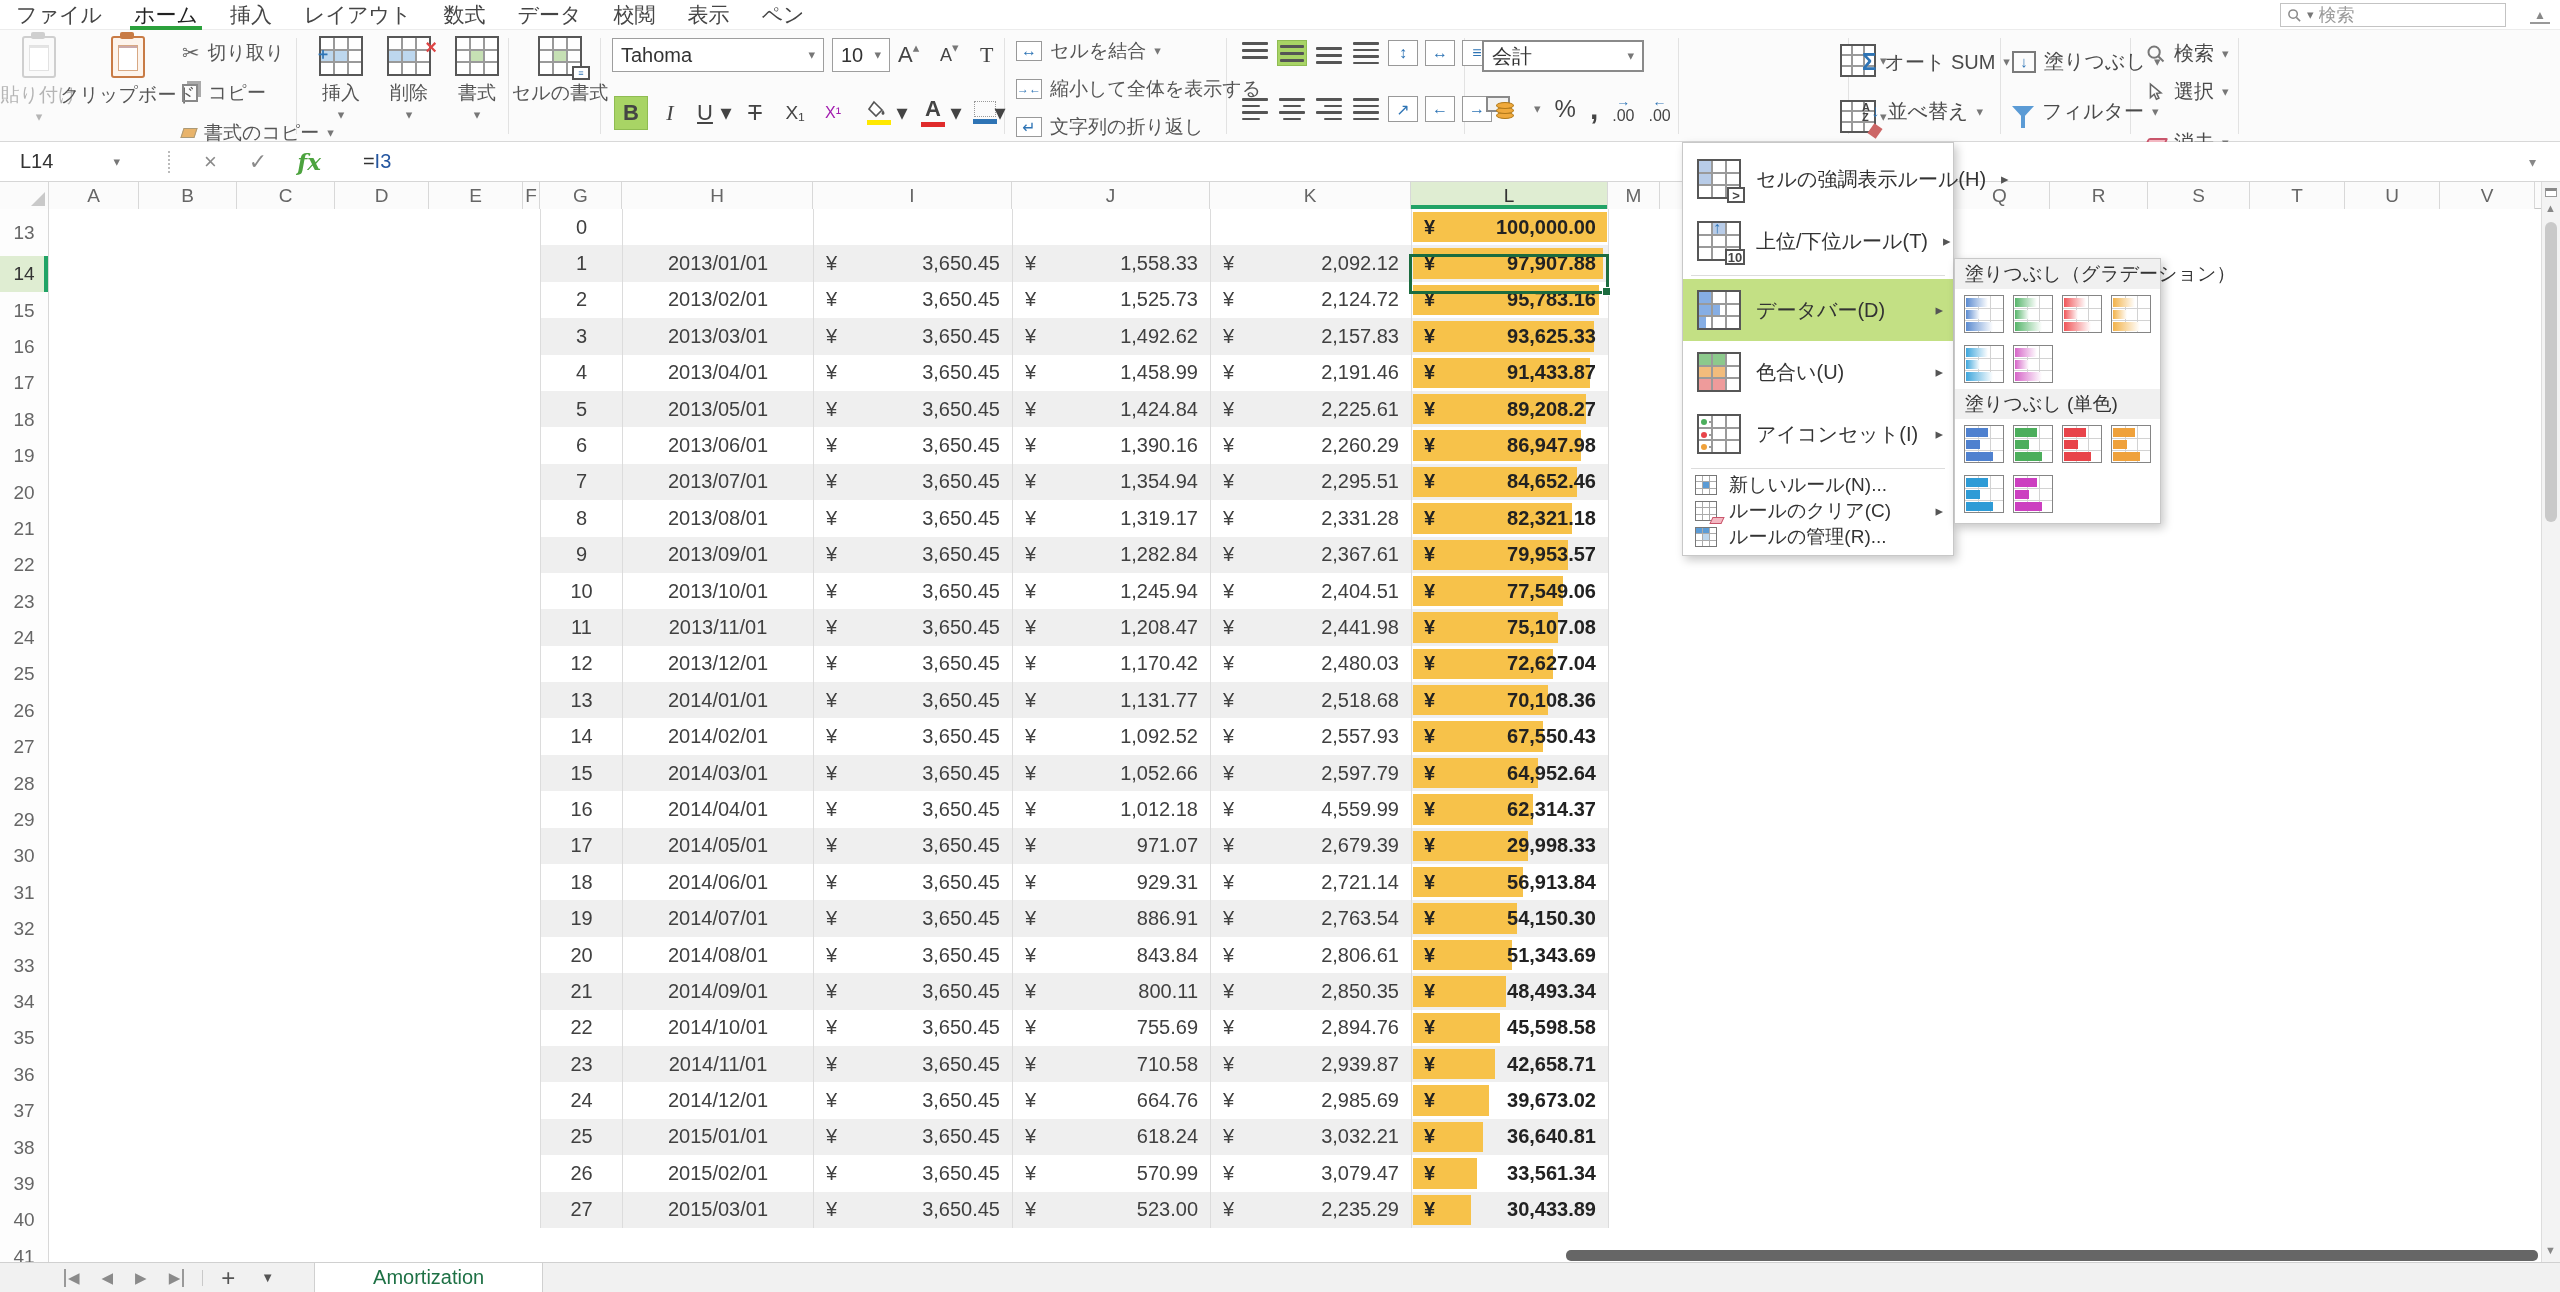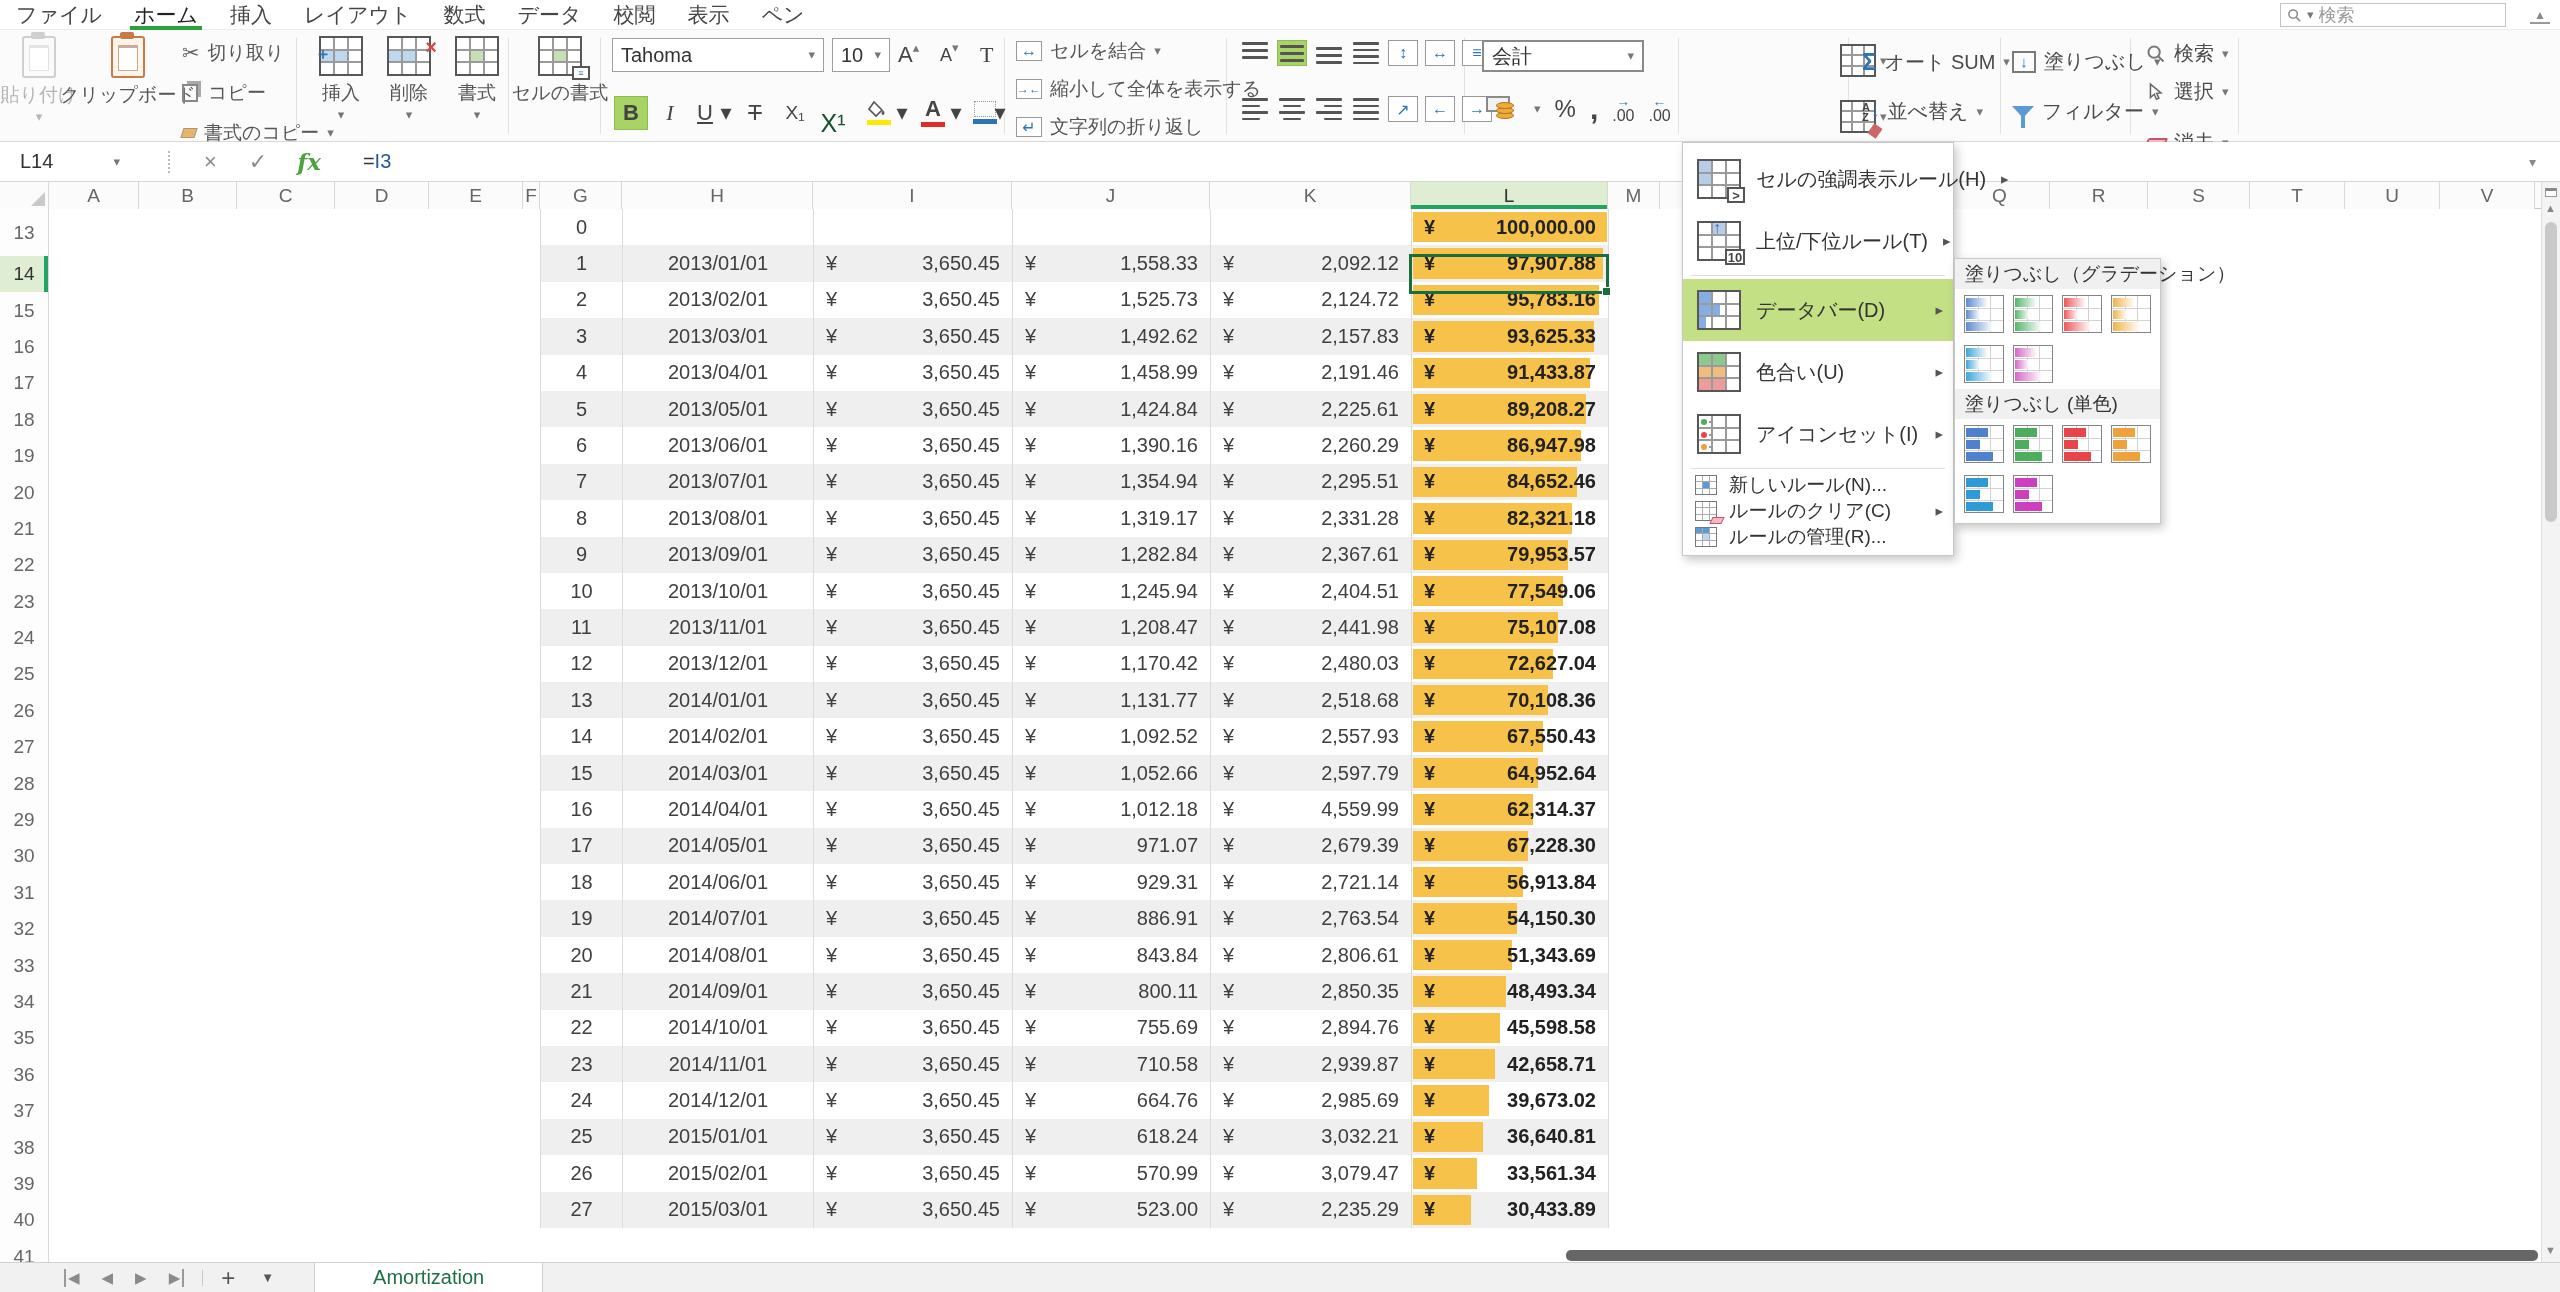--- a/index.html
+++ b/index.html
@@ -289,21 +289,21 @@
         <span class="caret" style="margin-top:-14px">▾</span>
       </div>
     <div class="fbtn" style="left:980px;top:8px;font-family:'Liberation Serif',serif">T</div>
 
     <div class="fbtn selgreen" style="left:614px;top:66px;width:34px;font-weight:bold">B</div>
     <div class="fbtn" style="left:656px;top:66px;width:28px;font-style:italic;font-family:'Liberation Serif',serif">I</div>
     <div class="fbtn" style="left:690px;top:66px;width:30px;text-decoration:underline">U</div>
     <div class="fbtn caret" style="left:720px;top:66px;width:12px">▾</div>
     <div class="fbtn" style="left:740px;top:66px;width:30px;text-decoration:line-through">T</div>
     <div class="fbtn" style="left:778px;top:66px;width:34px;font-size:19px">X₁</div>
-    <div class="fbtn" style="left:816px;top:76px;width:34px;font-size:25px;color:#14532d">X¹</div>
+    <div class="fbtn" style="left:816px;top:66px;width:34px;font-size:16px;color:#a21caf">X¹</div>
     <div class="fbtn fmt" style="left:862px;top:64px">
       <svg width="22" height="18" viewBox="0 0 22 18">
           <path d="M6 2 L14 10 L8 16 L1 9 Z" fill="#fff" stroke="#555" stroke-width="1.6"></path>
           <path d="M15 10 q3 4 0 5 q-3 -1 0 -5" fill="#555"></path>
         </svg>
       <span class="bar3" style="background:#FFE800"></span>
     </div>
     <div class="fbtn caret" style="left:896px;top:66px;width:12px">▾</div>
     <div class="fbtn fmt" style="left:916px;top:64px">
       <span class="g">A</span>
@@ -921,21 +921,21 @@
             <span class="yen">¥</span>
             <span>971.07</span>
           </div>
           <div class="tc money" style="width: 201px;">
             <span class="yen">¥</span>
             <span>2,679.39</span>
           </div>
           <div class="tc bal" style="width: 197px;">
             <div class="dbar" style="width: calc(59.6% - 2px);"></div>
             <span class="yen">¥</span>
-            <span style="margin-left: auto;">67,228.30</span>
+            <span style="margin-left: auto;">29,998.33</span>
           </div>
         </div>
         <div class="trw">
           <div class="tc center" style="width: 82px;">18</div>
           <div class="tc center" style="width: 191px;">2014/06/01</div>
           <div class="tc money" style="width: 199px;">
             <span class="yen">¥</span>
             <span>3,650.45</span>
           </div>
           <div class="tc money" style="width: 198px;">

